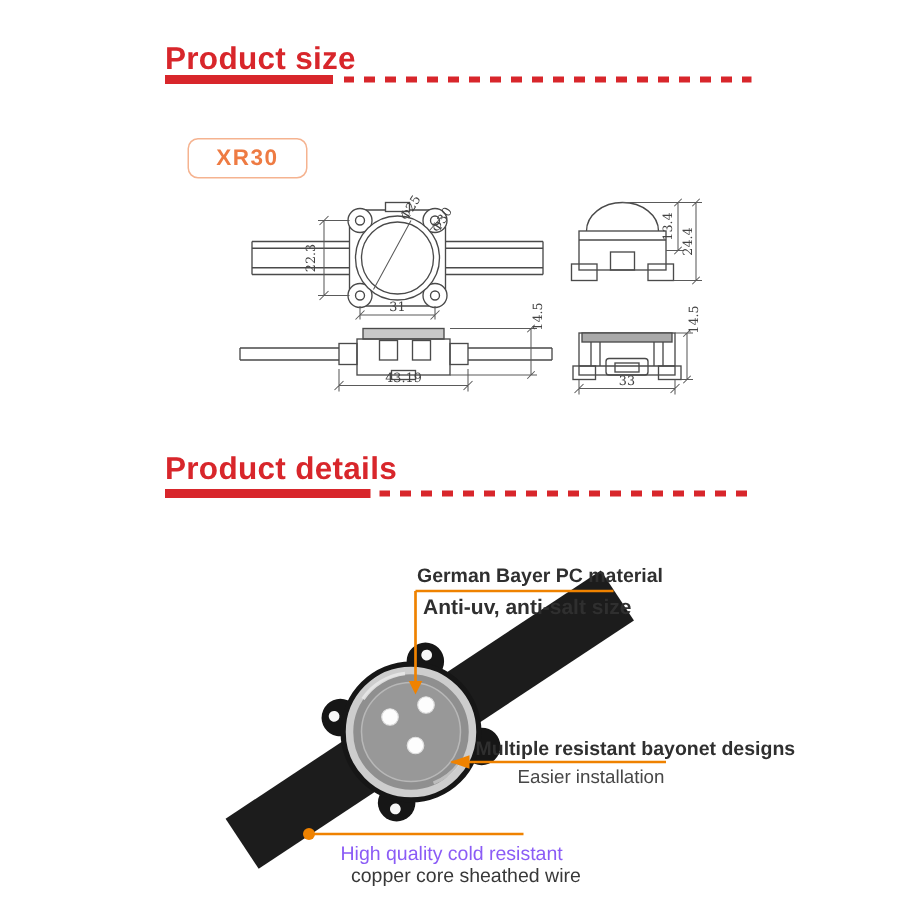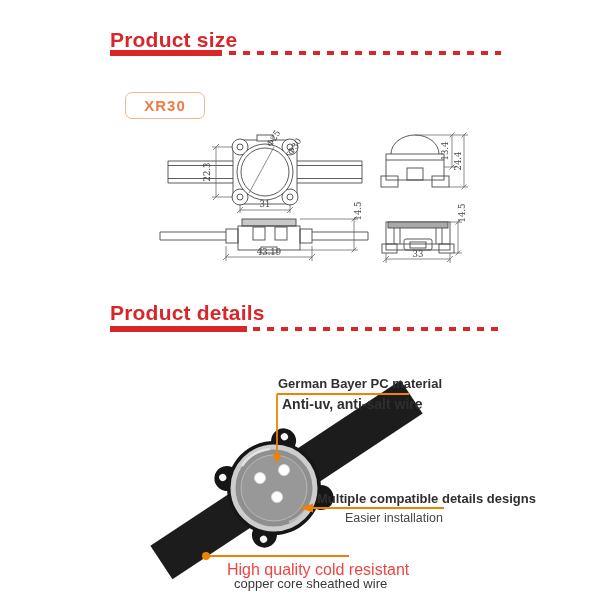--- a/index.html
+++ b/index.html
@@ -167,21 +167,21 @@
     <line class="orange-line" x1="277" y1="34" x2="409" y2="34"></line>
     <line class="orange-line" x1="277" y1="34" x2="277" y2="94"></line>
     <polygon class="orange-fill" points="272.5,94 281.5,94 277,103"></polygon>
     <line class="orange-line" x1="301" y1="148" x2="444" y2="148"></line>
     <polygon class="orange-fill" points="313,143.5 313,152.5 300,148"></polygon>
     <line class="orange-line" x1="206" y1="196" x2="349" y2="196"></line>
     <circle class="orange-fill" cx="206" cy="196" r="4"></circle>
   </svg>
 
   <div class="ann ann-bold" style="left:278px; top:376px;">German Bayer PC material</div>
-  <div class="ann ann-bold" style="left:282px; top:396px; font-size:14px;">Anti-uv, anti-salt wire</div>
+  <div class="ann ann-bold" style="left:282px; top:396px; font-size:14px;">Anti-uv, anti-salt size</div>
 
-  <div class="ann ann-bold" style="left:317px; top:491px;">Multiple compatible details designs</div>
+  <div class="ann ann-bold" style="left:317px; top:491px;">Multiple resistant bayonet designs</div>
   <div class="ann ann-reg" style="left:345px; top:511px;">Easier installation</div>
 
-  <div class="ann ann-reg" style="left:227px; top:561px; font-size:16px; color:#ef4444;">High quality cold resistant</div>
+  <div class="ann ann-reg" style="left:227px; top:561px; font-size:13px; color:#8b5cf6;">High quality cold resistant</div>
   <div class="ann ann-reg" style="left:234px; top:576px; font-size:13px; color:#383838;">copper core sheathed wire</div>
 
 </div>
 
 </body></html>

